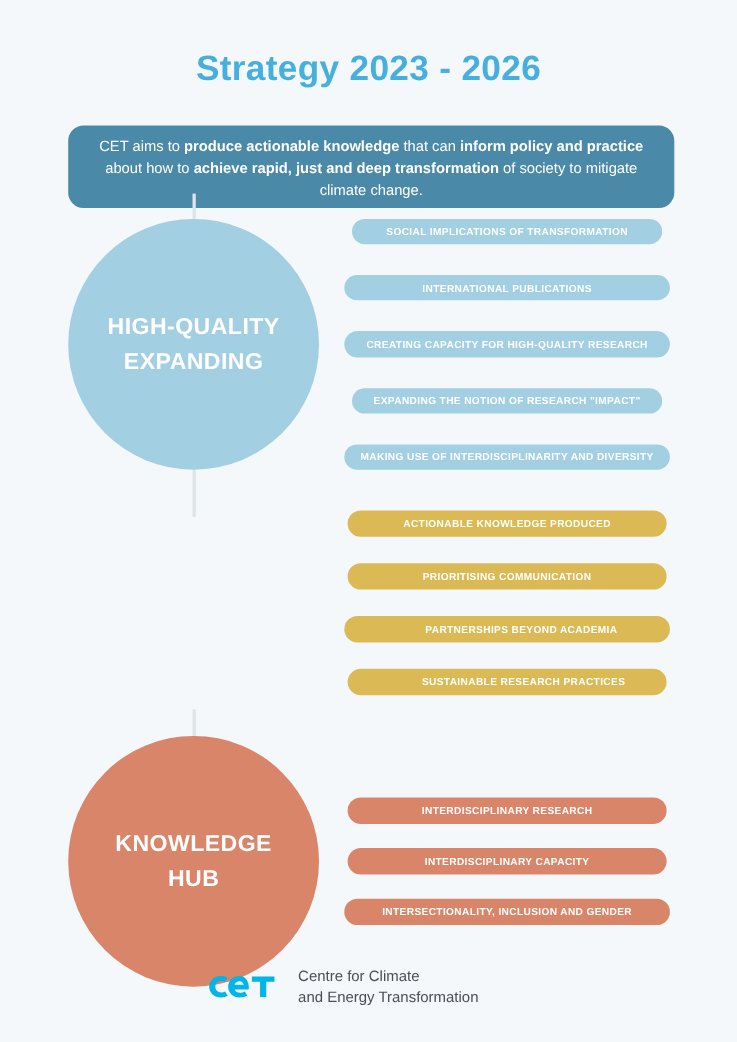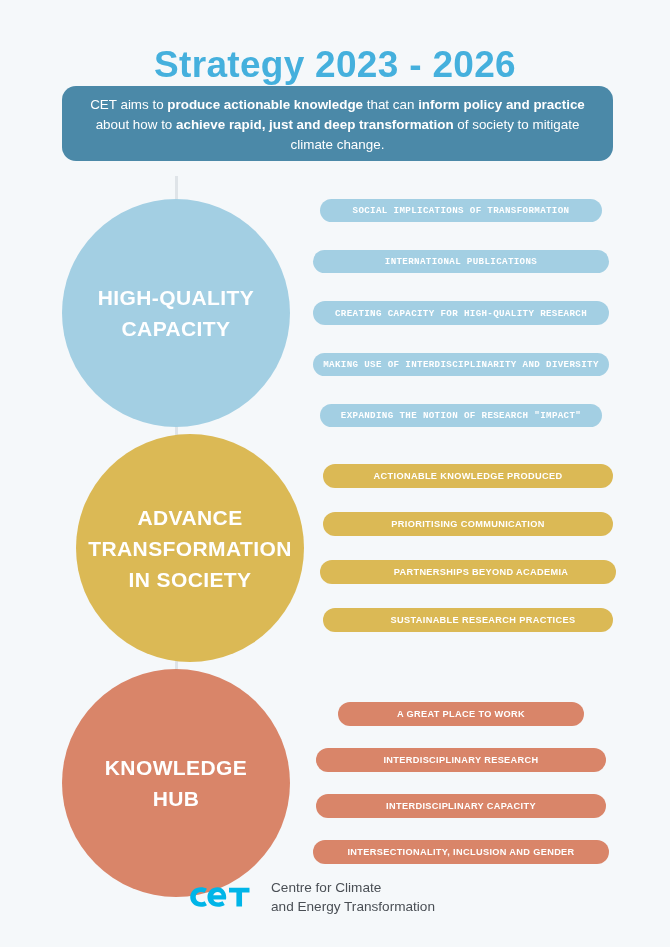--- a/index.html
+++ b/index.html
@@ -9,30 +9,30 @@
     background:#F5F8FA;
     font-family:"Liberation Sans", sans-serif;
     overflow:hidden;
     position:relative;
   }
 
   
   .title {
     text-align:center;
     color:#45B0DD;
-    font-size:37px;
+    font-size:32px;
     font-weight:bold;
     letter-spacing:0.3px;
     padding-top:44px;
   }
 
   
   .banner {
     position:absolute;
-    left:62px; top:86px;
+    left:62px; top:114px;
     width:551px; height:75px;
     background:#4B89A8;
     border-radius:14px;
     color:#ffffff;
     font-size:13.4px;
     line-height:20px;
     text-align:center;
     padding:9px 16px 0 16px;
   }
   .banner b { font-weight:bold; }
@@ -89,24 +89,24 @@
     letter-spacing:0.35px;
     display:flex;
     align-items:center;
     justify-content:center;
     white-space:nowrap;
     text-align:center;
   }
 
   
   .theme-blue  .circle, .theme-blue  .pill  { background:#A3CFE3; }
-  .theme-gold  .circle, .theme-gold  .pill  { background:#DBB955;margin-left:14px; }
+  .theme-gold  .circle, .theme-gold  .pill  { background:#DBB955; }
   .theme-terra .circle, .theme-terra .pill  { background:#D98569; }
 
-  .theme-blue  .pills { gap:28px;font-family:Liberation Mono, monospace; }
+  .theme-blue  .pills { gap:28px; }
   .theme-gold  .pills { gap:24px; }
   .theme-terra .pills { gap:22px; }
 
   
   .footer {
     position:absolute;
     left:0; top:878px;
     width:618px;
     display:flex;
     justify-content:center;
@@ -130,52 +130,46 @@
   <span id="banner-text"><span>CET aims to </span><b>produce actionable knowledge</b><span>  that can </span><b>inform policy and practice</b><span> about how to </span><b>achieve rapid, just and deep transformation</b><span>  of society to mitigate climate change.</span></span>
 </div>
 
 <div class="connector conn-1"></div>
 <div class="connector conn-2"></div>
 <div class="connector conn-3"></div>
 
 <div class="section sec-research theme-blue">
   <div class="circle">
     <span class="ctext" style="white-space: pre-line;">HIGH-QUALITY
-CAPACITY</span>
+EXPANDING</span>
   </div>
   <div class="pills" id="pills-0">
       <div class="pill" style="width: 282px;">SOCIAL IMPLICATIONS OF TRANSFORMATION</div>
       <div class="pill" style="width: 296px;">INTERNATIONAL PUBLICATIONS</div>
       <div class="pill" style="width: 296px;">CREATING CAPACITY FOR HIGH-QUALITY RESEARCH</div>
+      <div class="pill" style="width: 282px;">EXPANDING THE NOTION OF RESEARCH "IMPACT"</div>
       <div class="pill" style="width: 296px;">MAKING USE OF INTERDISCIPLINARITY AND DIVERSITY</div>
-      <div class="pill" style="width: 282px;">EXPANDING THE NOTION OF RESEARCH "IMPACT"</div>
     </div>
 </div>
 
 <div class="section sec-advance theme-gold">
-  <div class="circle">
-    <span class="ctext" style="white-space: pre-line;">ADVANCE
-TRANSFORMATION
-IN SOCIETY</span>
-  </div>
   <div class="pills" id="pills-1">
       <div class="pill" style="width: 290px;">ACTIONABLE KNOWLEDGE PRODUCED</div>
       <div class="pill" style="width: 290px;">PRIORITISING COMMUNICATION</div>
       <div class="pill" style="width: 296px; padding-left: 26px;">PARTNERSHIPS BEYOND ACADEMIA</div>
       <div class="pill" style="width: 290px; padding-left: 30px;">SUSTAINABLE RESEARCH PRACTICES</div>
     </div>
 </div>
 
 <div class="section sec-hub theme-terra">
   <div class="circle">
     <span class="ctext" style="white-space: pre-line;">KNOWLEDGE
 HUB</span>
   </div>
   <div class="pills" id="pills-2">
-      <div class="pill" style="width: 246px;">A GREAT PLACE TO WORK</div>
       <div class="pill" style="width: 290px;">INTERDISCIPLINARY RESEARCH</div>
       <div class="pill" style="width: 290px;">INTERDISCIPLINARY CAPACITY</div>
       <div class="pill" style="width: 296px;">INTERSECTIONALITY, INCLUSION AND GENDER</div>
     </div>
 </div>
 
 <div class="footer">
   <svg class="logo-mark" viewBox="0 0 140 60">
     <path fill="#00B5E8" d="M36 10.5c-12.4 0-21.6 8.4-21.6 19.6S23.6 49.7 36 49.7c4.6 0 8.6-1.1 11.9-3.1l-4.6-8.1c-2 1.2-4.3 1.9-7 1.9-6.4 0-10.8-4.2-10.8-10.3S29.9 19.8 36.3 19.8c2.6 0 4.9.6 6.9 1.8l4.6-8.1c-3.3-1.9-7.3-3-11.8-3z"></path>
     <path fill="#00B5E8" d="M69.5 10.5c-11.9 0-20.6 8.3-20.6 19.6 0 11.5 8.6 19.6 21.2 19.6 5.3 0 10-1.3 13.4-3.6l-4.3-7.4c-2.4 1.5-5.3 2.3-8.5 2.3-5 0-8.7-2.1-10-6h25.3c.3-1.5.4-3 .4-4.4 0-11.3-7.3-20.1-16.9-20.1zm-9 16c1-4 4.2-6.6 8.7-6.6 4.4 0 7.4 2.6 8 6.6H60.5z"></path>

